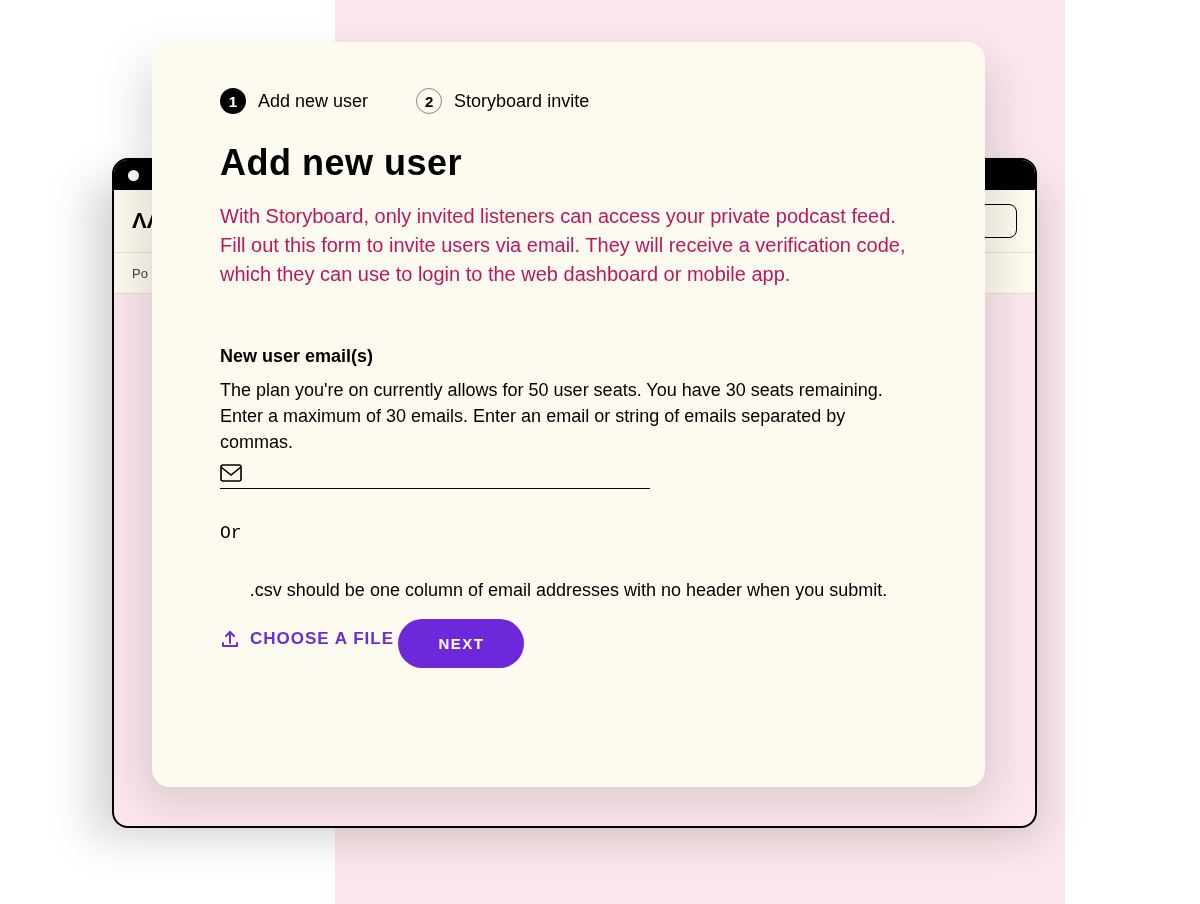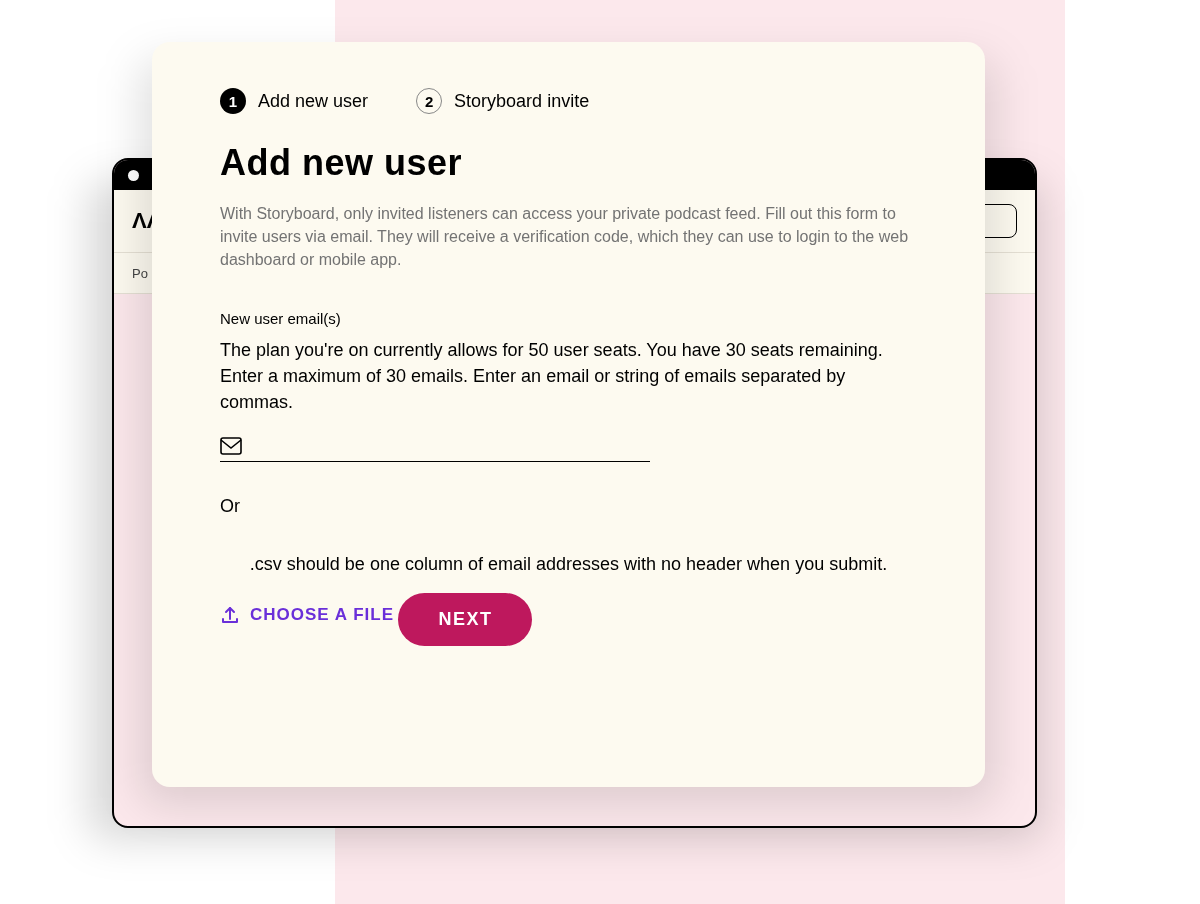--- a/index.html
+++ b/index.html
@@ -159,38 +159,38 @@
 
 .modal-title {
   font-size: 36px;
   font-weight: 800;
   color: #000;
   margin-bottom: 18px;
   letter-spacing: 0.5px;
 }
 
 .modal-description {
-  font-size: 16px;
+  font-size: 20px;
   line-height: 1.45;
-  color: #737373;
-  margin-bottom: 38px;
+  color: #be185d;
+  margin-bottom: 57px;
 }
 
 .section-label {
-  font-size: 15px;
-  font-weight: 400;
+  font-size: 18px;
+  font-weight: 700;
   color: #000;
   margin-bottom: 10px;
 }
 
 .section-help {
   font-size: 18px;
   line-height: 1.45;
   color: #000;
-  margin-bottom: 22px;
+  margin-bottom: 9px;
 }
 
 .email-input-row {
   display: flex;
   align-items: center;
   gap: 10px;
   border-bottom: 1px solid #000;
   width: 430px;
   padding-bottom: 6px;
   margin-bottom: 34px;
@@ -202,41 +202,42 @@
   outline: none;
   font-size: 16px;
   flex: 1;
   color: #000;
 }
 
 .or-text {
   font-size: 18px;
   color: #000;
   margin-bottom: 34px;
+  font-family: Liberation Mono, monospace;
 }
 
 .choose-file {
   display: inline-flex;
   align-items: center;
   gap: 10px;
   color: #6a2fd9;
   font-size: 17px;
   font-weight: 700;
   letter-spacing: 1px;
   cursor: pointer;
   margin-bottom: 48px;
 }
 
 .next-button {
-  background: #be185d;
+  background: #6d28d9;
   color: #fff;
   border: none;
   border-radius: 28px;
   padding: 16px 40px;
-  font-size: 18px;
+  font-size: 15px;
   font-weight: 700;
   letter-spacing: 1.5px;
   cursor: pointer;
 }
 
 .icon-svg {
   display: block;
 }
 </style>
 </head>

